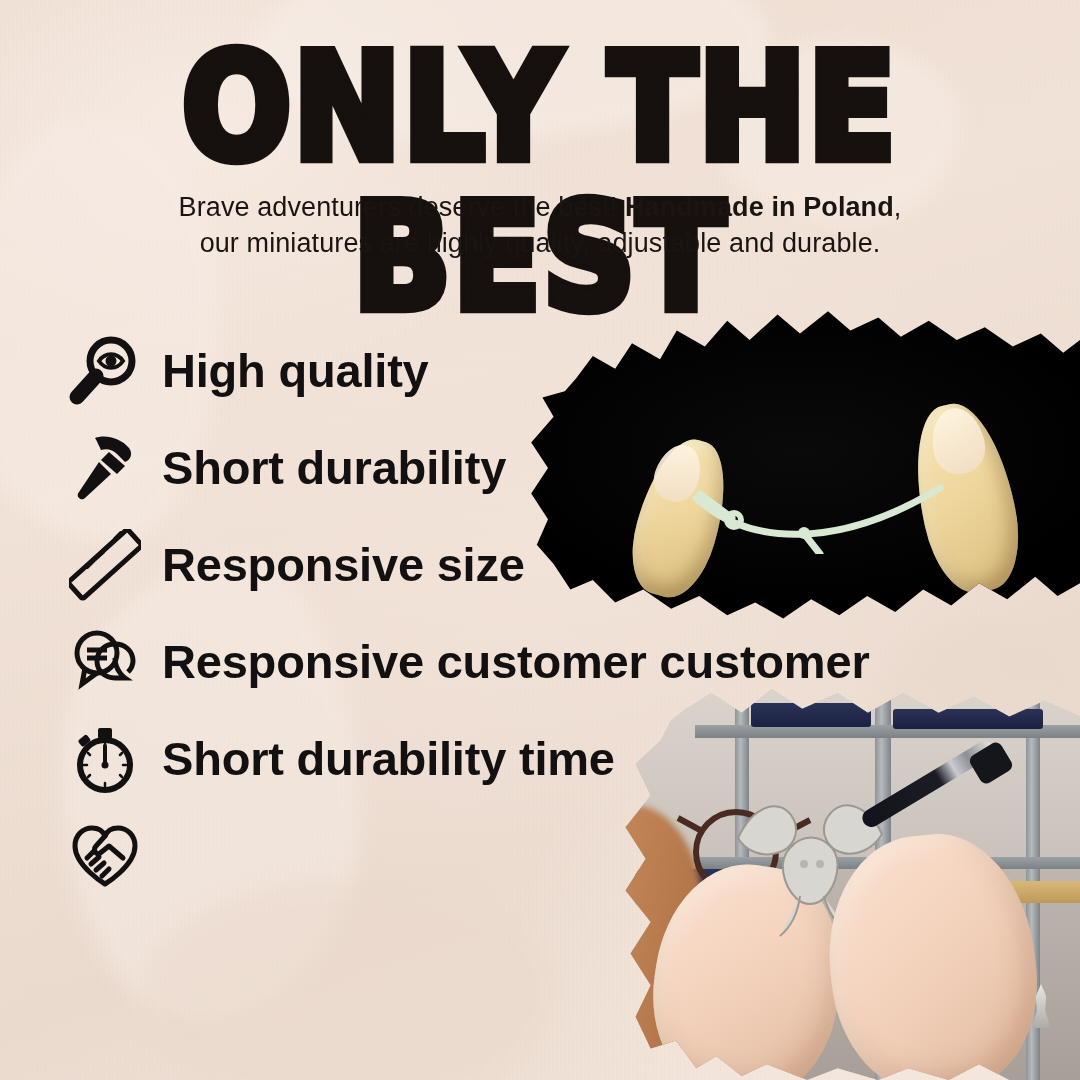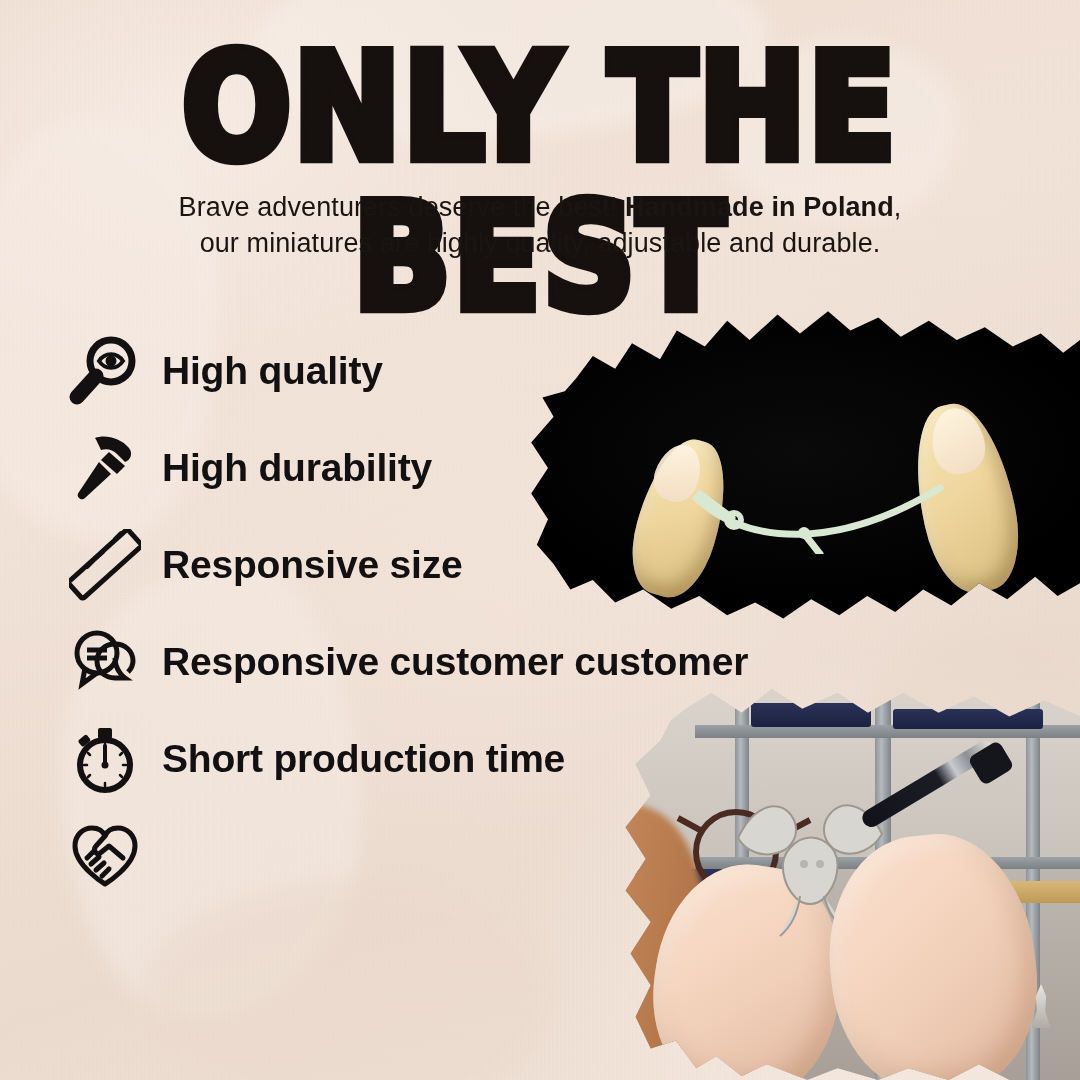--- a/index.html
+++ b/index.html
@@ -67,21 +67,21 @@
   .features{position:absolute;left:66px;top:322px;width:730px;}
   .feature{
     position:relative;height:97px;display:flex;align-items:center;gap:18px;
   }
   .f-icon{
     width:78px;min-width:78px;height:78px;
     display:flex;align-items:center;justify-content:center;
   }
   .f-icon svg{display:block;}
   .f-label{
-    font-size:39px;font-weight:700;color:#121010;letter-spacing:-.2px;
+    font-size:47px;font-weight:700;color:#121010;letter-spacing:-.2px;
     white-space:nowrap;
   }
 
   
   .photo{position:absolute;overflow:hidden;}
   .photo-top{
     left:520px;top:308px;width:560px;height:320px;
   }
   .photo-bottom{
     left:575px;top:685px;width:505px;height:395px;
@@ -279,21 +279,21 @@
     <div class="feature">
       <span class="f-icon">
         <svg width="72" height="72" viewBox="0 0 72 72">
           <g fill="#121010">
             <path d="M26 6 C 36 2, 52 6, 60 16 C 64 21, 62 28, 56 30 L 48 22 C 44 18, 38 16, 32 18 C 30 14, 28 9, 26 6 Z"></path>
             <path d="M40 20 L 56 34 L 48 42 L 32 28 Z"></path>
             <path d="M30 30 L 42 42 L 16 66 C 12 70, 6 64, 10 60 Z"></path>
           </g>
         </svg>
       </span>
-      <span class="f-label">High durability</span>
+      <span class="f-label">Short durability</span>
     </div>
 
     <div class="feature">
       <span class="f-icon">
         <svg width="72" height="72" viewBox="0 0 72 72">
           <g fill="none" stroke="#121010" stroke-width="5" stroke-linejoin="round">
             <rect x="-4" y="24" width="80" height="22" rx="2" transform="rotate(-42 36 35)"></rect>
           </g>
           <g stroke="#121010" stroke-width="4" stroke-linecap="round">
             <path d="M18 38 L 24 32" transform="rotate(0 36 36)"></path>
@@ -336,21 +336,21 @@
               <path d="M53 30 L 51 32"></path>
               <path d="M57 42 L 54 42"></path>
             <path d="M53 54 L 51 52"></path>
               <path d="M36 63 L 36 60"></path>
               <path d="M19 54 L 21 52"></path>
             <path d="M15 42 L 18 42"></path>
               <path d="M19 30 L 21 32"></path>
           </g>
         </svg>
       </span>
-      <span class="f-label">Short production time</span>
+      <span class="f-label">Short durability time</span>
     </div>
 
     <div class="feature">
       <span class="f-icon">
         <svg width="72" height="72" viewBox="0 0 72 72">
           <g fill="none" stroke="#121010" stroke-width="5" stroke-linejoin="round" stroke-linecap="round">
             <path d="M36 64 C 36 64, 6 46, 6 26 C 6 15, 14 8, 23 8 C 29 8, 34 11, 36 16 C 38 11, 43 8, 49 8 C 58 8, 66 15, 66 26 C 66 46, 36 64, 36 64 Z"></path>
             <path d="M36 16 L 27 26 C 24 29, 26 34, 30 34 L 40 26 L 54 38"></path>
             <path d="M18 38 L 24 32"></path>
             <path d="M22 44 L 30 37"></path>

